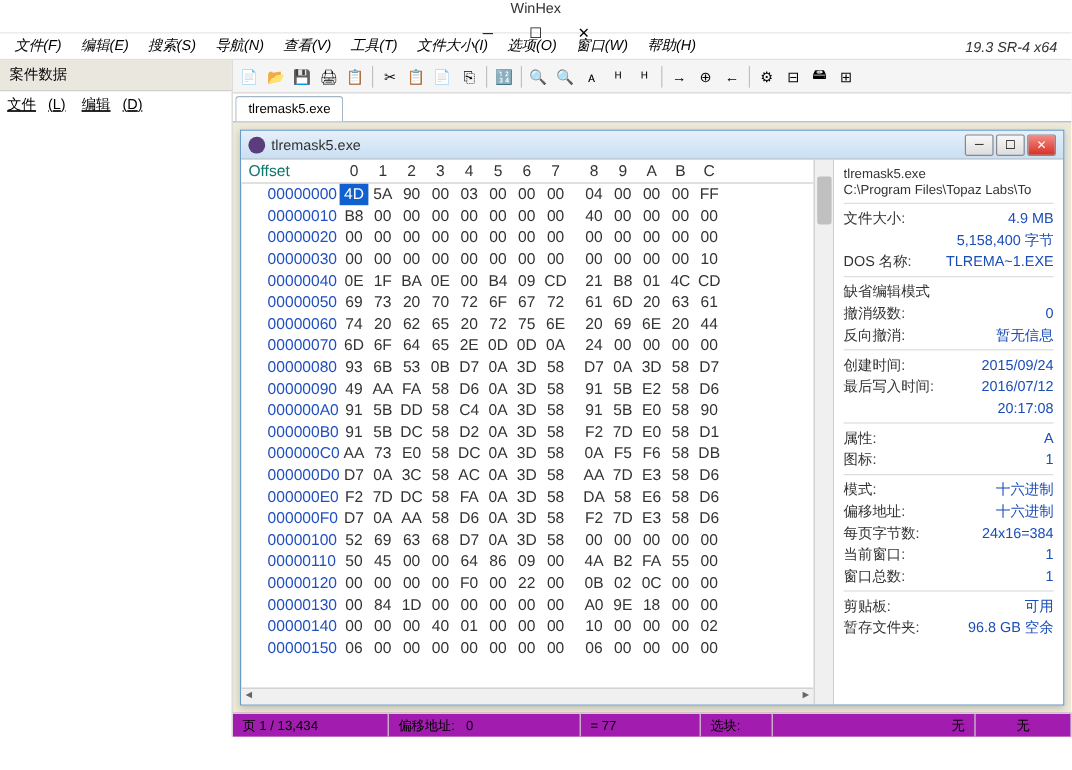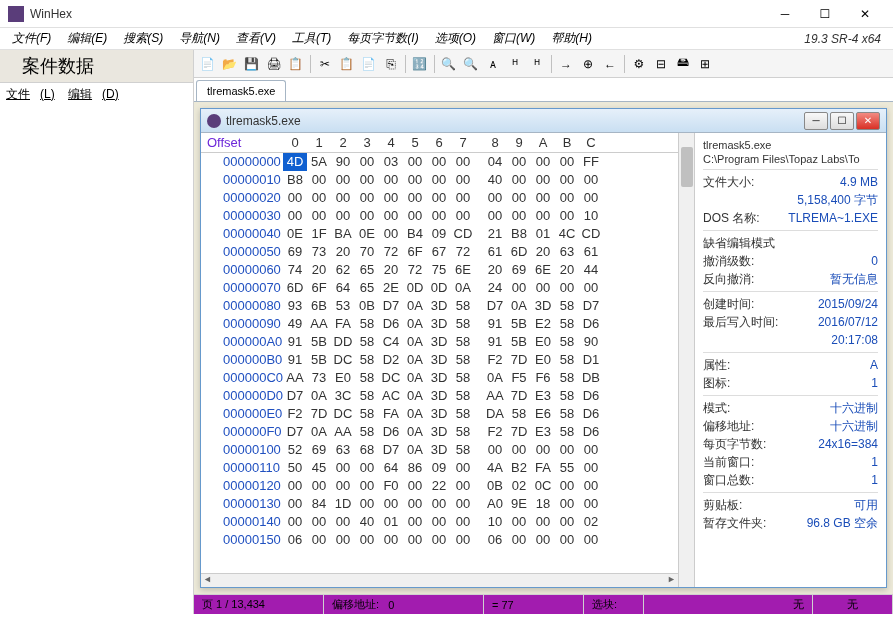--- a/index.html
+++ b/index.html
@@ -1,58 +1,58 @@
 <!DOCTYPE html>
 <html><head>
 <meta charset="utf-8">
 <style>
 * { margin: 0; padding: 0; box-sizing: border-box; font-family: "Segoe UI", Tahoma, sans-serif; }
 body { background: #fff; width: 893px; height: 642px; overflow: hidden; font-size: 12px; }
 
 
-.titlebar { height: 28px; background: #fff; display: flex; align-items: center; padding: 0 8px; border-bottom: 1px solid #e0e0e0; }
+.titlebar { height: 28px; background: #fff; display: flex; align-items: center; padding: 0 8px; border-bottom: 1px solid #e0e0e0; flex-direction: column; }
 .titlebar-icon { width: 16px; height: 16px; background: #5a3d7a; margin-right: 6px; }
 .titlebar-text { flex: 1; color: #333; font-size: 12px; }
 .win-controls { display: flex; gap: 0; }
 .win-btn { width: 40px; height: 28px; display: flex; align-items: center; justify-content: center; cursor: pointer; }
 
 
 .menubar { height: 22px; background: #fff; display: flex; align-items: center; padding: 0 4px; border-bottom: 1px solid #e0e0e0; font-style: italic; }
 .menubar-item { padding: 2px 8px; cursor: pointer; font-size: 12px; }
 .version { margin-left: auto; padding-right: 8px; color: #333; font-size: 12px; }
 
 
 .toolbar { height: 28px; background: #f5f5f5; display: flex; align-items: center; padding: 0 4px; gap: 2px; border-bottom: 1px solid #d0d0d0; }
 .tb-btn { width: 20px; height: 20px; display: flex; align-items: center; justify-content: center; cursor: pointer; font-size: 12px; }
 .tb-sep { width: 1px; height: 18px; background: #c0c0c0; margin: 0 2px; }
 
 
 .main-area { display: flex; height: calc(642px - 28px - 22px - 28px); }
 .sidebar { width: 194px; border-right: 1px solid #d0d0d0; background: #fff; }
-.sidebar-header { background: #eae7df; padding: 4px 22px; font-size: 18px; border-bottom: 1px solid #d0d0d0; }
+.sidebar-header { background: #eae7df; padding: 4px 8px; font-size: 12px; border-bottom: 1px solid #d0d0d0; }
 .sidebar-menu { padding: 3px 6px; font-size: 12px; }
 .sidebar-menu span { margin-right: 10px; text-decoration: underline; cursor: pointer; }
 
 .content { flex: 1; background: #ece9d8; display: flex; flex-direction: column; overflow: hidden; }
 .tab-strip { height: 24px; background: #fff; display: flex; align-items: flex-end; border-bottom: 1px solid #a6b5c4; }
 .tab { padding: 4px 10px; background: #fff; border: 1px solid #a6b5c4; border-bottom: none; font-size: 11px; margin-left: 2px; border-radius: 3px 3px 0 0; cursor: pointer; }
 
 
 .child-window { margin: 6px; background: #fff; border: 1px solid #6699cc; flex: 1; display: flex; flex-direction: column; overflow: hidden; box-shadow: 0 2px 6px rgba(0,0,0,0.2); }
 .child-titlebar { height: 24px; background: linear-gradient(to bottom, #e6f0fa, #c9dff2); display: flex; align-items: center; padding: 0 6px; border-bottom: 1px solid #a6b5c4; }
 .child-icon { width: 14px; height: 14px; background: #5a3d7a; border-radius: 50%; margin-right: 5px; }
 .child-title { flex: 1; color: #333; font-size: 12px; }
 .child-controls { display: flex; gap: 2px; }
 .child-btn { width: 24px; height: 18px; border: 1px solid #888; background: linear-gradient(to bottom, #f8f8f8, #ddd); display: flex; align-items: center; justify-content: center; font-size: 10px; cursor: pointer; border-radius: 2px; }
 .child-btn.close2 { background: linear-gradient(to bottom, #f28b82, #d93025); color: #fff; }
 
 .child-body { flex: 1; display: flex; overflow: hidden; }
 .hex-panel { flex: 1; display: flex; flex-direction: column; overflow: hidden; }
 .hex-header { display: flex; background: #fff; border-bottom: 1px solid #ccc; font-family: "Courier New", monospace; font-size: 13px; padding: 2px 0; }
-.hex-offset-hdr { width: 82px; padding-left: 6px; color: #6d28d9; }
+.hex-offset-hdr { width: 82px; padding-left: 6px; color: #0f766e; }
 .hex-cols { display: flex; }
 .hex-col { width: 24px; text-align: center; color: #333; }
 .hex-col.gap { margin-left: 8px; }
 
 .hex-viewport { flex: 1; overflow: hidden; font-family: "Courier New", monospace; font-size: 13px; line-height: 18px; }
 .hex-row { display: flex; }
 .hex-offset { width: 82px; padding-left: 22px; color: #2050c0; }
 .hex-bytes { display: flex; justify-content: space-between; }
 .hex-byte { width: 24px; text-align: center; color: #333; }
 .hex-byte.gap { margin-left: 8px; }
@@ -91,21 +91,21 @@
   </div>
 </div>
 
 <div class="menubar">
   <div class="menubar-item">文件(F)</div>
   <div class="menubar-item">编辑(E)</div>
   <div class="menubar-item">搜索(S)</div>
   <div class="menubar-item">导航(N)</div>
   <div class="menubar-item">查看(V)</div>
   <div class="menubar-item">工具(T)</div>
-  <div class="menubar-item">每页字节数(I)</div>
+  <div class="menubar-item">文件大小(I)</div>
   <div class="menubar-item">选项(O)</div>
   <div class="menubar-item">窗口(W)</div>
   <div class="menubar-item">帮助(H)</div>
   <div class="version">19.3 SR-4 x64</div>
 </div>
 
 <div class="main-area">
 
   <div class="sidebar">
     <div class="sidebar-header">案件数据</div>

